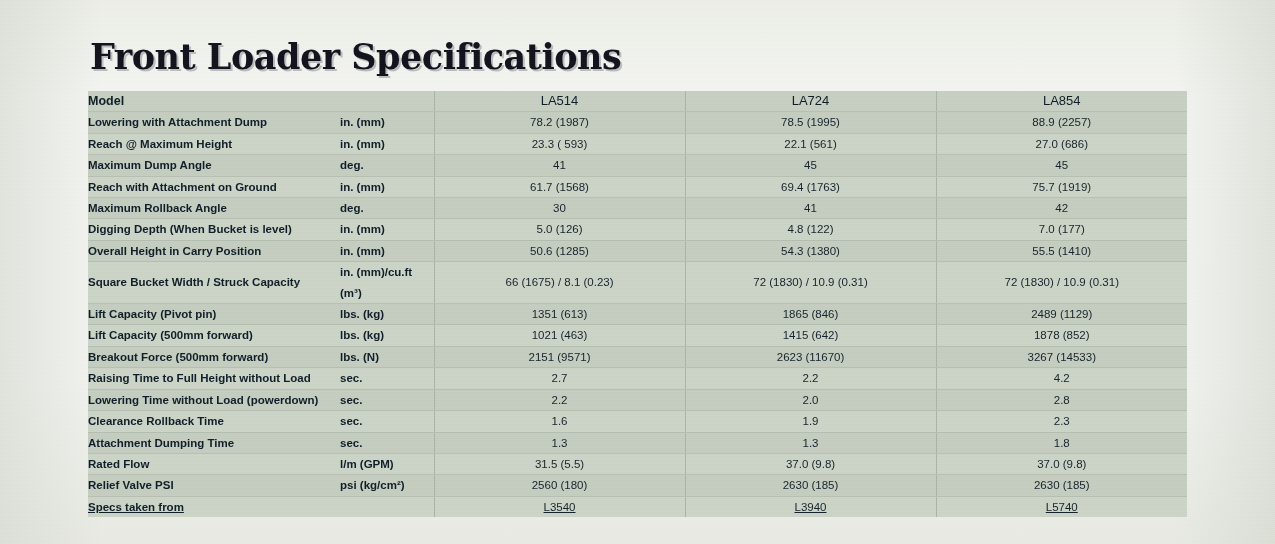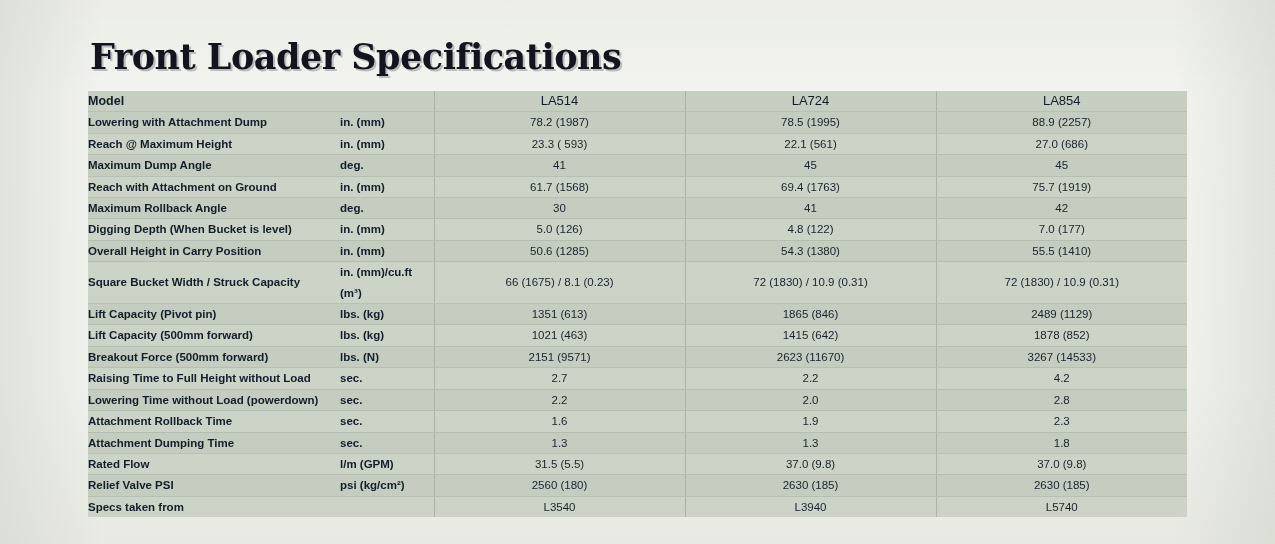--- a/index.html
+++ b/index.html
@@ -90,21 +90,21 @@
   }
   th.label {
     font-size: 12.5px;
   }
   
   .sep-left { border-left: 1px solid #aab4a4; }
   tr.head th.model { border-left: 1px solid #aab4a4; }
   table.spec tr td, table.spec tr th {
     border-bottom: 1px solid rgba(176,185,172,0.75);
   }
-  table.spec tr:last-child td { border-bottom: none; }
+  table.spec tr:last-child td { border-bottom: none; text-decoration: underline; }
   .grain {
     position: absolute;
     inset: 0;
     pointer-events: none;
     opacity: 0.5;
     background-image:
       repeating-linear-gradient(0deg, rgba(255,255,255,0.035) 0px, rgba(255,255,255,0.035) 1px, rgba(0,0,0,0.02) 1px, rgba(0,0,0,0.02) 2px);
   }
 </style>
 </head>
@@ -217,21 +217,21 @@
             <td class="val sep-left">4.2</td>
           </tr>
           <tr class="row-b">
             <td class="label">Lowering Time without Load (powerdown)</td>
             <td class="units">sec.</td>
             <td class="val sep-left">2.2</td>
             <td class="val sep-left">2.0</td>
             <td class="val sep-left">2.8</td>
           </tr>
           <tr class="row-a">
-            <td class="label">Attachment Rollback Time</td>
+            <td class="label">Clearance Rollback Time</td>
             <td class="units">sec.</td>
             <td class="val sep-left">1.6</td>
             <td class="val sep-left">1.9</td>
             <td class="val sep-left">2.3</td>
           </tr>
           <tr class="row-b">
             <td class="label">Attachment Dumping Time</td>
             <td class="units">sec.</td>
             <td class="val sep-left">1.3</td>
             <td class="val sep-left">1.3</td>

